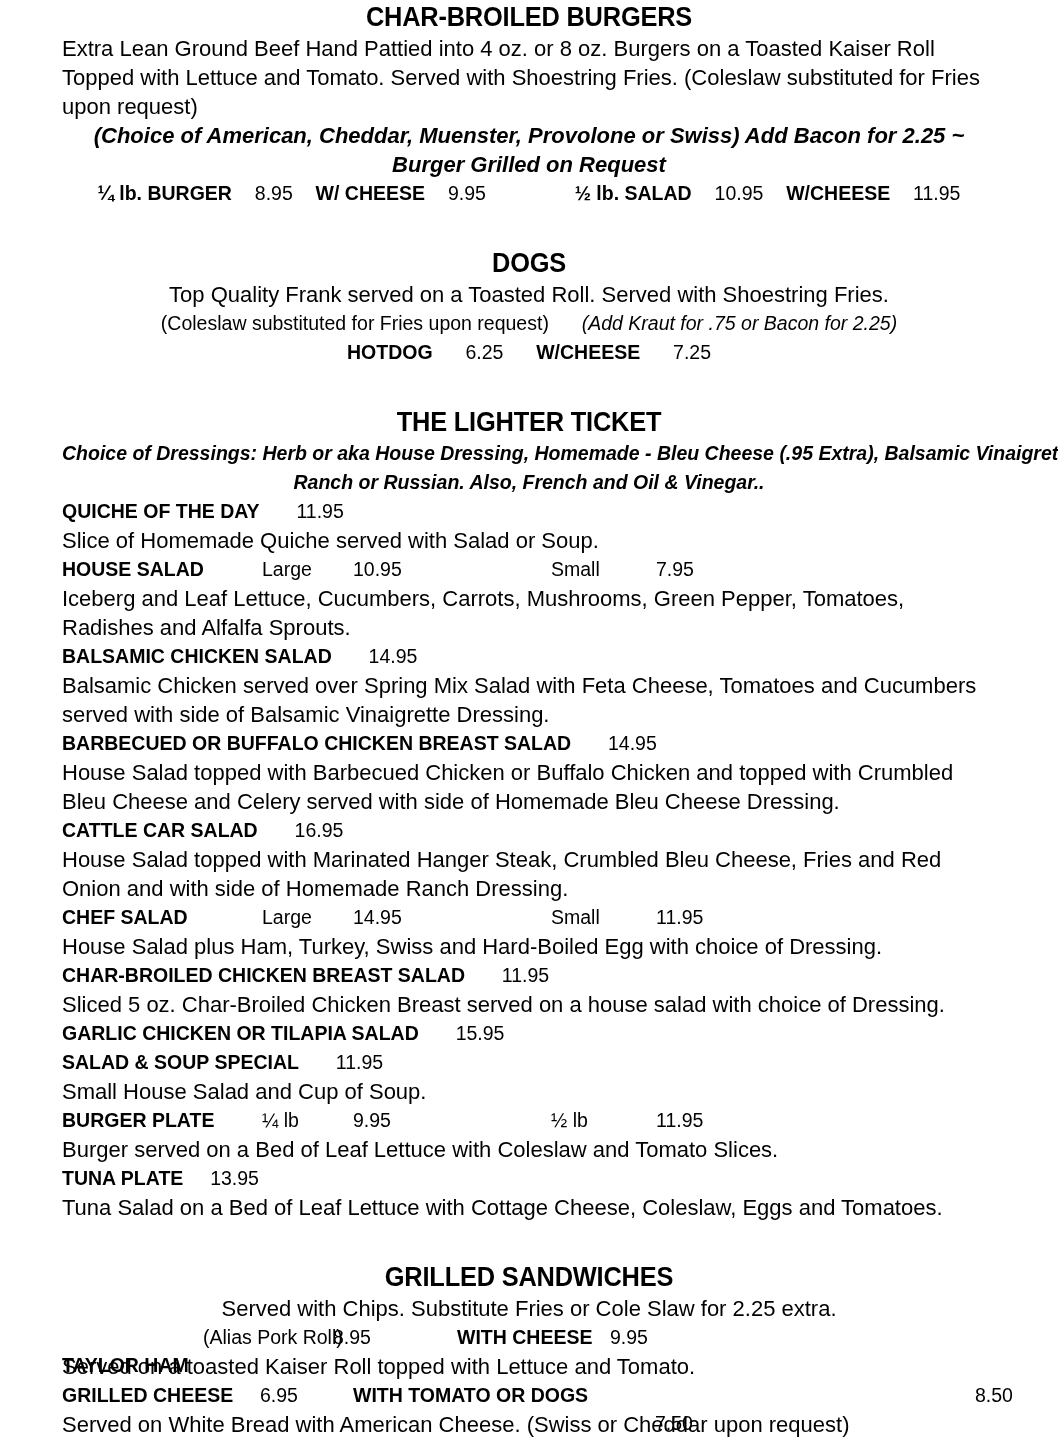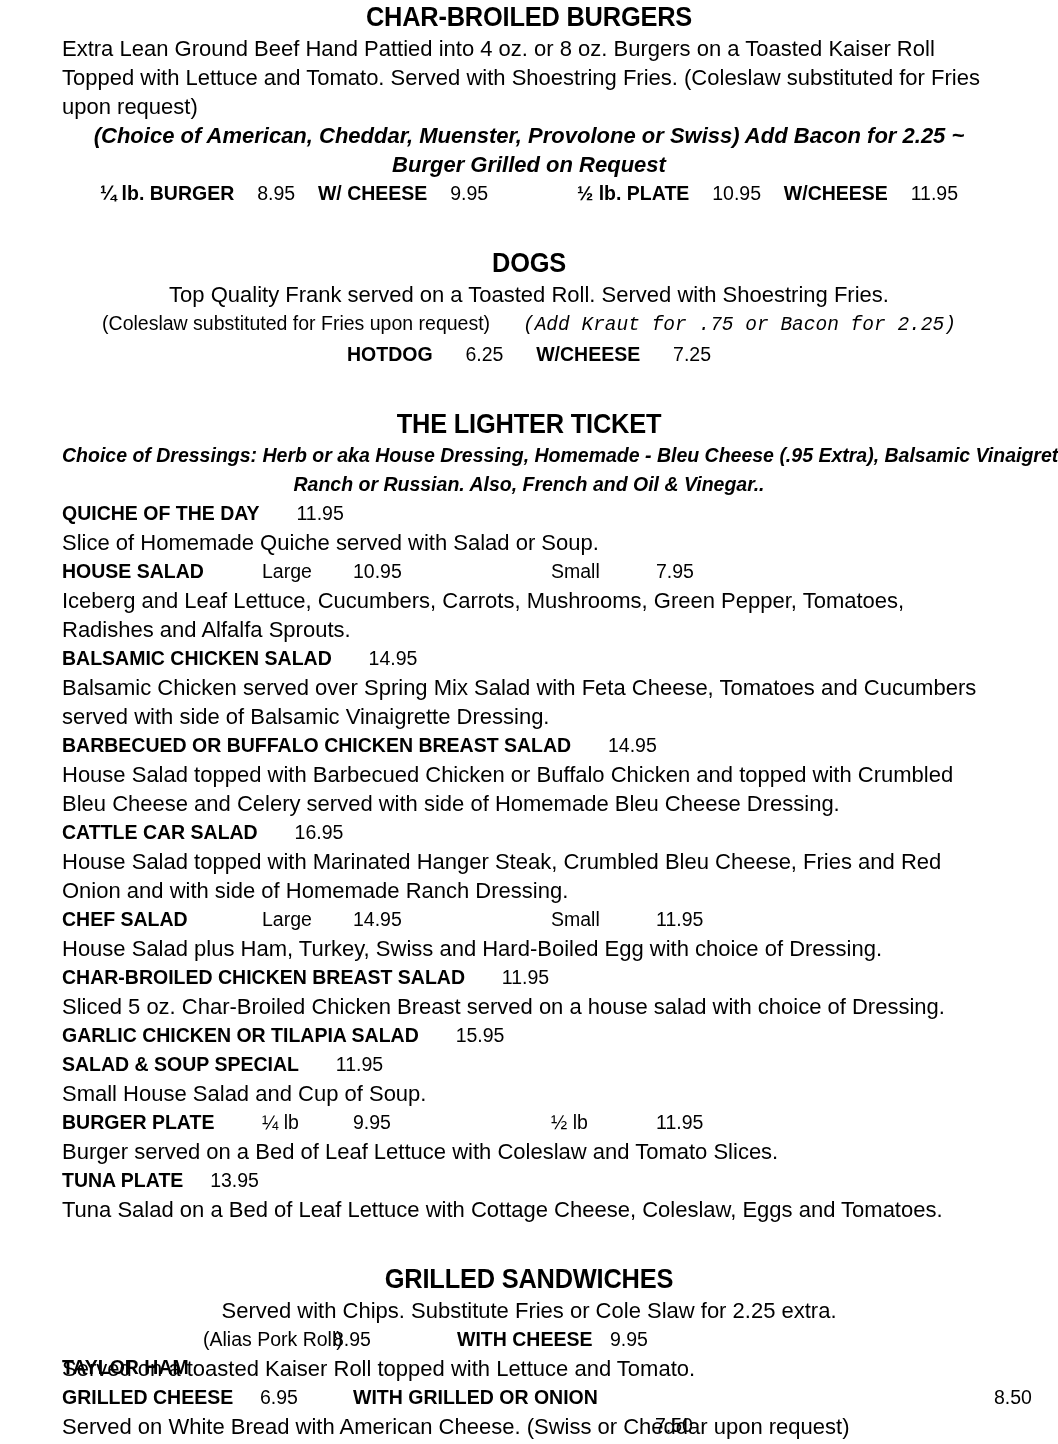--- a/index.html
+++ b/index.html
@@ -36,21 +36,21 @@
 
   
   .line {
     font-size: 19.5px;
     line-height: 29px;
     white-space: nowrap;
   }
   .center { text-align: center; }
   .b { font-weight: bold; }
   .i { font-style: italic; font-weight: bold; }
-  .it { font-style: italic; font-family: Liberation Mono, monospace; }
+  .it { font-style: italic; }
 
   
   .desc {
     font-size: 22px;
     line-height: 29px;
   }
   .gap-lg { height: 38px; }
 
   
   .row {
@@ -67,21 +67,21 @@
   .c2  { left: 291px; }
   .c3  { left: 489px; }
   .c4  { left: 594px; }
 
   
   .g0 { left: 0px; }
   .g1 { left: 198px; }
   .g2 { left: 291px; }
   .g3 { left: 593px; margin-top: 28px; }
   .g4 { left: 685px; }
-  .g5 { left: 913px; margin-left: 19px; }
+  .g5 { left: 913px; }
 
   
   .t0 { left: 0px; margin-top: 28px; }
   .t1 { left: 141px; }
   .t2 { left: 271px; }
   .t3 { left: 395px; }
   .t4 { left: 548px; }
 
   
   .priceline {
@@ -105,21 +105,21 @@
     <div class="desc center i">(Choice of American, Cheddar, Muenster, Provolone or Swiss) Add Bacon for 2.25 ~ Burger Grilled on Request</div>
     <div class="priceline">
       <span class="b">¼ lb. BURGER</span>
       <span class="sp-sm"></span>
       <span>8.95</span>
       <span class="sp-sm"></span>
       <span class="b">W/ CHEESE</span>
       <span class="sp-sm"></span>
       <span>9.95</span>
       <span class="sp-lg"></span>
-      <span class="b">½ lb. PLATE</span>
+      <span class="b">½ lb. SALAD</span>
       <span class="sp-sm"></span>
       <span>10.95</span>
       <span class="sp-sm"></span>
       <span class="b">W/CHEESE</span>
       <span class="sp-sm"></span>
       <span>11.95</span>
     </div>
   </div>
 
   <div class="gap-lg"></div>
@@ -244,20 +244,20 @@
       <span class="t1">(Alias Pork Roll)</span>
       <span class="t2">8.95</span>
       <span class="t3 b">WITH CHEESE</span>
       <span class="t4">9.95</span>
     </div>
     <div class="desc">Served on a toasted Kaiser Roll topped with Lettuce and Tomato.</div>
 
     <div class="row">
       <span class="g0 b">GRILLED CHEESE</span>
       <span class="g1">6.95</span>
-      <span class="g2 b">WITH GRILLED OR ONION</span>
+      <span class="g2 b">WITH TOMATO OR DOGS</span>
       <span class="g3">7.50</span>
       <span class="g5">8.50</span>
     </div>
     <div class="desc">Served on White Bread with American Cheese. (Swiss or Cheddar upon request)</div>
   </div>
 
 </div>
 
 </body></html>

